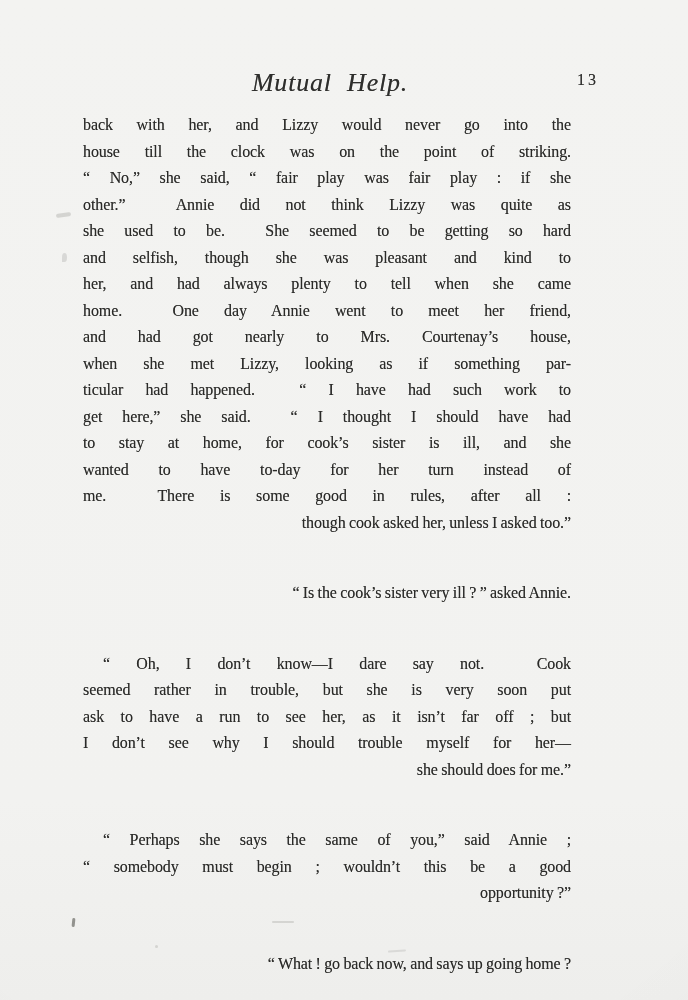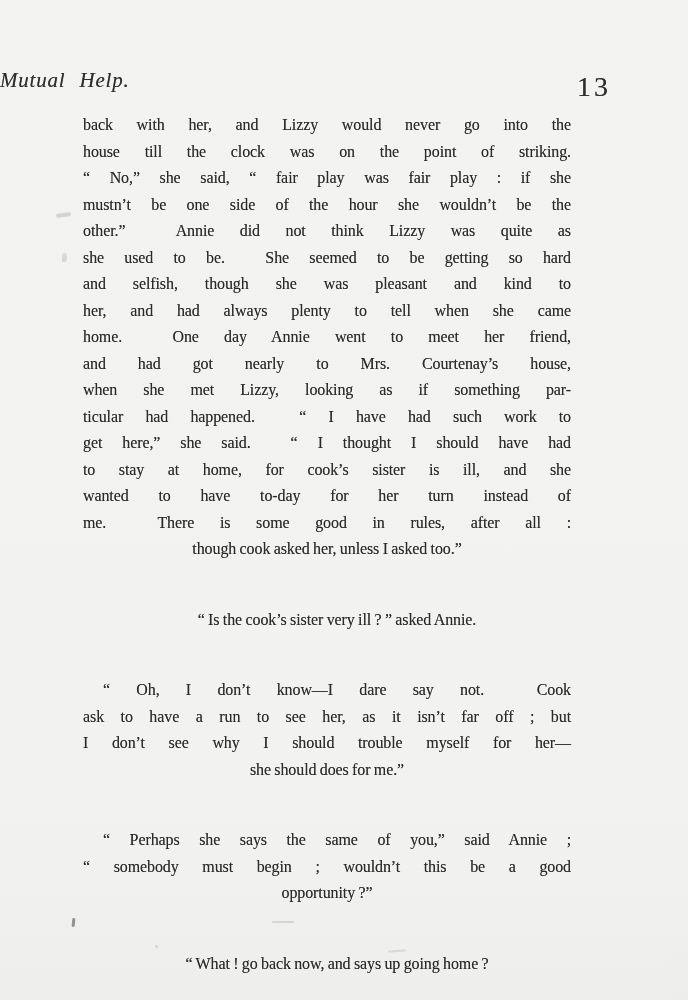--- a/index.html
+++ b/index.html
@@ -17,50 +17,50 @@
       radial-gradient(150% 120% at 46% 42%, rgba(0,0,0,0) 55%, rgba(20,20,18,0.05) 92%, rgba(20,20,18,0.09) 100%),
       linear-gradient(180deg, #f3f3f1 0%, #f2f2f0 80%, #eeeeec 100%);
     font-family: "Liberation Serif", "DejaVu Serif", serif;
     color: #2a2a28;
   }
   .running-header-title {
     position: absolute;
     top: 68px;
     left: 0;
     width: 660px;
-    text-align: left;
+    text-align: center;
     font-style: italic;
-    font-size: 21px;
+    font-size: 26px;
     letter-spacing: 0.8px;
     word-spacing: 8px;
     color: #2e2e2c;
     text-shadow: 0 0 0.6px rgba(40,40,38,0.55);
   }
   .page-number {
     position: absolute;
     top: 71px;
     left: 577px;
-    font-size: 28px;
+    font-size: 16px;
     letter-spacing: 3px;
     color: #2e2e2c;
     text-shadow: 0 0 0.6px rgba(40,40,38,0.55);
   }
   .text-block {
     position: absolute;
     left: 83px;
     top: 112px;
     width: 488px;
     font-size: 16px;
     line-height: 26.5px;
     letter-spacing: -0.1px;
     word-spacing: -0.5px;
     text-shadow: 0 0 0.6px rgba(40,40,38,0.5);
   }
   .ln {
-    text-align: center;
+    text-align: right;
     white-space: normal;
   }
   .ln.j {
     text-align: justify;
     text-align-last: justify;
     text-justify: inter-word;
   }
   .ln.ind {
     text-indent: 20px;
     margin-top: 44px;
@@ -114,36 +114,36 @@
 <div class="page">
 
   <div class="running-header-title">Mutual Help.</div>
 
   <div class="page-number">13</div>
 
   <div class="text-block">
     <div class="ln j">back with her, and Lizzy would never go into the</div>
     <div class="ln j">house till the clock was on the point of striking.</div>
     <div class="ln j">“ No,” she said, “ fair play was fair play : if she</div>
-    <div class="ln j">mustn’t be one side of the hour she wouldn’t be the</div>
     <div class="ln j">other.”&nbsp; Annie did not think Lizzy was quite as</div>
     <div class="ln j">she used to be.&nbsp; She seemed to be getting so hard</div>
     <div class="ln j">and selfish, though she was pleasant and kind to</div>
     <div class="ln j">her, and had always plenty to tell when she came</div>
     <div class="ln j">home.&nbsp; One day Annie went to meet her friend,</div>
     <div class="ln j">and had got nearly to Mrs. Courtenay’s house,</div>
     <div class="ln j">when she met Lizzy, looking as if something par-</div>
     <div class="ln j">ticular had happened.&nbsp; “ I have had such work to</div>
     <div class="ln j">get here,” she said.&nbsp; “ I thought I should have had</div>
     <div class="ln j">to stay at home, for cook’s sister is ill, and she</div>
     <div class="ln j">wanted to have to-day for her turn instead of</div>
     <div class="ln j">me.&nbsp; There is some good in rules, after all :</div>
     <div class="ln">though cook asked her, unless I asked too.”</div>
     <div class="ln ind">“ Is the cook’s sister very ill ? ” asked Annie.</div>
     <div class="ln ind j">“ Oh, I don’t know—I dare say not.&nbsp; Cook</div>
+    <div class="ln j">seemed rather in trouble, but she is very soon put</div>
     <div class="ln j">ask to have a run to see her, as it isn’t far off ; but</div>
     <div class="ln j">I don’t see why I should trouble myself for her—</div>
     <div class="ln">she should does for me.”</div>
     <div class="ln ind j">“ Perhaps she says the same of you,” said Annie ;</div>
     <div class="ln j">“ somebody must begin ; wouldn’t this be a good</div>
     <div class="ln">opportunity ?”</div>
     <div class="ln ind">“ What ! go back now, and says up going home ?</div>
   </div>
 
   <div class="scan-mark mark-squiggle-1"></div>

